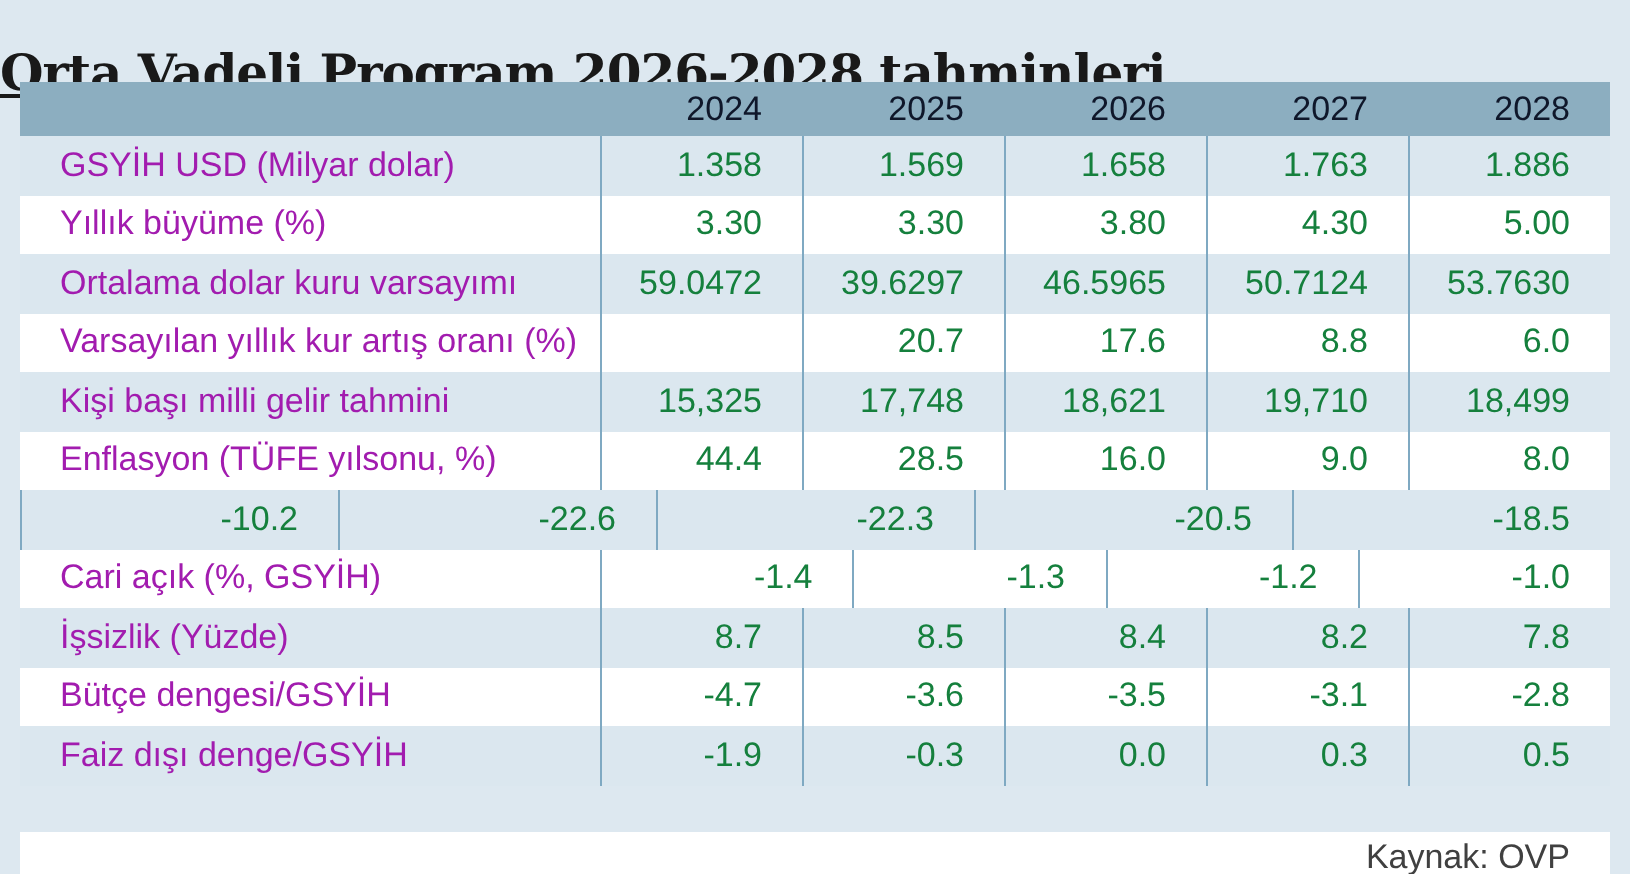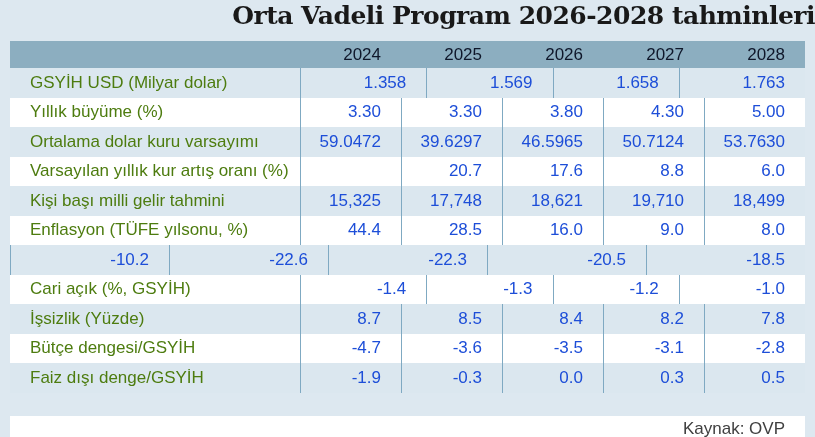--- a/index.html
+++ b/index.html
@@ -9,27 +9,28 @@
   body {
     width: 815px;
     height: 437px;
     position: relative;
     background: #dde8f0;
     font-family: "Liberation Sans", sans-serif;
     overflow: hidden;
   }
   .title {
     margin: 0;
-    padding-top: 1px;
-    text-align: right;
+    padding-top: 22px;
+    text-align: left;
     font-family: "DejaVu Serif", serif;
     font-weight: bold;
     font-size: 25px;
     letter-spacing: -0.5px;
     color: #191919;
+    text-decoration: underline;
   }
   .table {
     position: absolute;
     left: 10px;
     top: 41px;
     width: 795px;
   }
   .header-row {
     display: flex;
     height: 27px;
@@ -41,31 +42,31 @@
   }
   #rows .row:nth-child(odd)  { background: #dbe7ef; }
   #rows .row:nth-child(even) { background: #ffffff; }
   .label-cell {
     width: 290px;
     box-sizing: border-box;
     padding-left: 20px;
     display: flex;
     align-items: center;
     font-size: 17px;
-    color: #4d7c0f;
+    color: #a21caf;
   }
   .value-cell {
     flex: 1;
     box-sizing: border-box;
     padding-right: 20px;
     display: flex;
     align-items: center;
     justify-content: flex-end;
     font-size: 17px;
-    color: #1d4ed8;
+    color: #15803d;
   }
   #rows .value-cell {
     border-left: 1.5px solid #7fa9c2;
   }
   .header-row .value-cell {
     color: #0f172a;
   }
   .source-row {
     position: absolute;
     left: 10px;
@@ -97,20 +98,21 @@
     <div class="value-cell">2028</div>
   </div>
 
   <div id="rows">
     <div class="row">
       <div class="label-cell">GSYİH USD (Milyar dolar)</div>
       <div class="value-cell">1.358</div>
       <div class="value-cell">1.569</div>
       <div class="value-cell">1.658</div>
       <div class="value-cell">1.763</div>
+      <div class="value-cell">1.886</div>
     </div>
 
     <div class="row">
       <div class="label-cell">Yıllık büyüme (%)</div>
       <div class="value-cell">3.30</div>
       <div class="value-cell">3.30</div>
       <div class="value-cell">3.80</div>
       <div class="value-cell">4.30</div>
       <div class="value-cell">5.00</div>
     </div>

